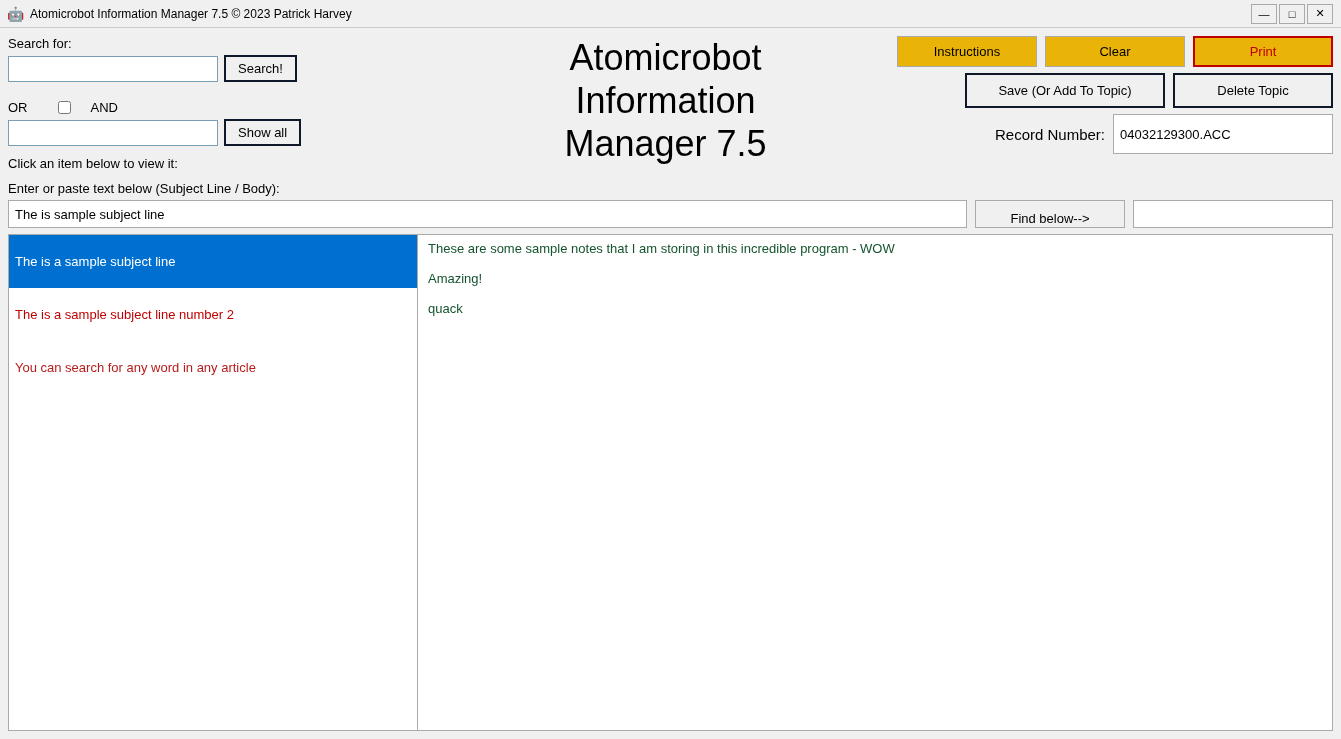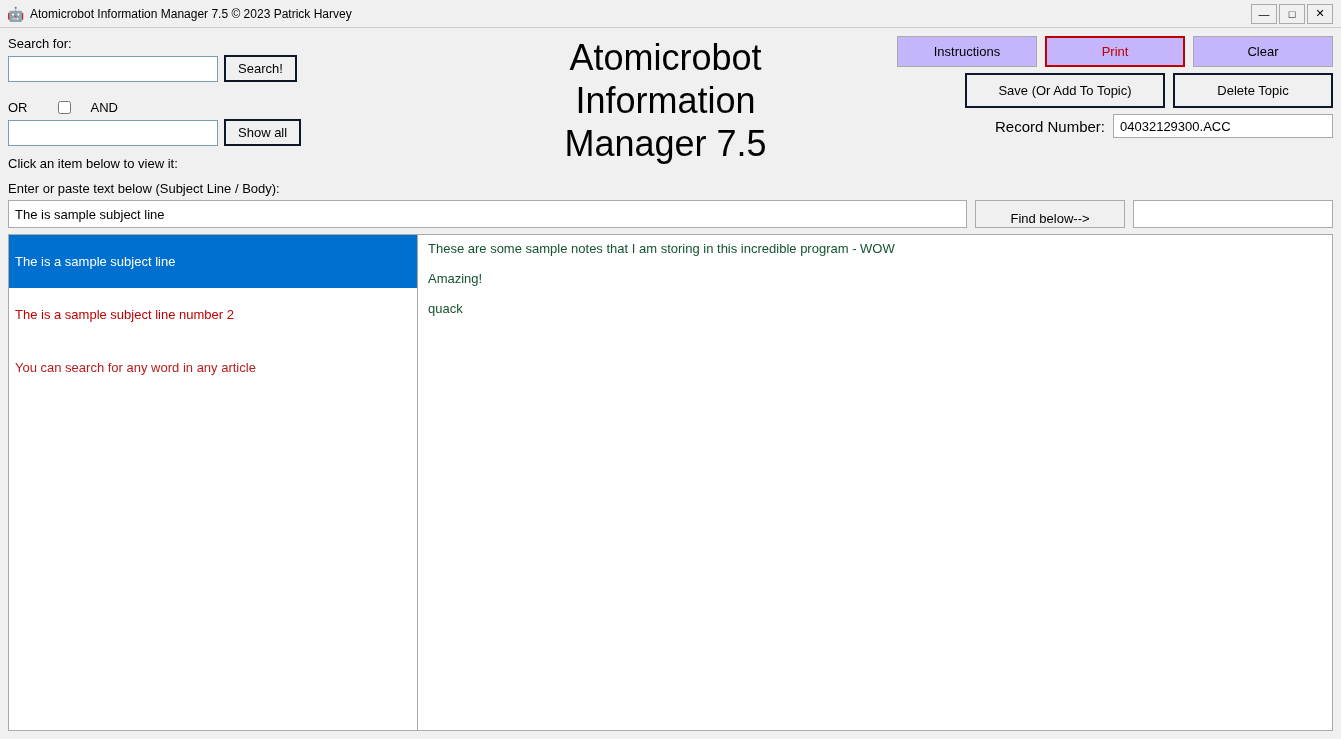--- a/index.html
+++ b/index.html
@@ -183,21 +183,21 @@
       display: flex;
       gap: 8px;
       align-items: center;
       justify-content: flex-end;
     }
 
     .btn-large {
       min-width: 140px;
       padding: 6px 14px;
       font-size: 13px;
-      background: #c4b5fd;
+      background: #eab308;
       border: 1px solid #aaa;
       cursor: pointer;
       text-align: center;
     }
 
     .btn-print {
       border: 2px solid #c00000;
       color: #c00000;
     }
 
@@ -217,21 +217,21 @@
       font-size: 13px;
     }
 
     .record-label {
       font-size: 15px;
       white-space: nowrap;
     }
 
     .record-value-input {
       width: 220px;
-      height: 24px;
+      height: 40px;
       border: 1px solid #aaa;
       background: white;
       padding: 2px 6px;
       font-size: 13px;
     }
 
     .subject-area {
       display: flex;
       flex-direction: column;
       gap: 4px;
@@ -370,22 +370,22 @@
       <div class="app-title">
         <div>Atomicrobot</div>
         <div>Information</div>
         <div>Manager 7.5</div>
       </div>
     </div>
 
     <div class="right-panel">
       <div class="right-top-row">
         <button class="btn btn-large btn-instructions">Instructions</button>
+        <button class="btn btn-large">Clear</button>
         <button class="btn btn-large btn-print">Print</button>
-        <button class="btn btn-large">Clear</button>
       </div>
       <div class="right-middle-row">
         <button class="btn btn-save">Save (Or Add To Topic)</button>
         <button class="btn btn-delete">Delete Topic</button>
       </div>
       <div class="right-bottom-row">
         <span class="record-label">Record Number:</span>
         <input class="record-value-input" type="text" value="04032129300.ACC" style="">
       </div>
     </div>

